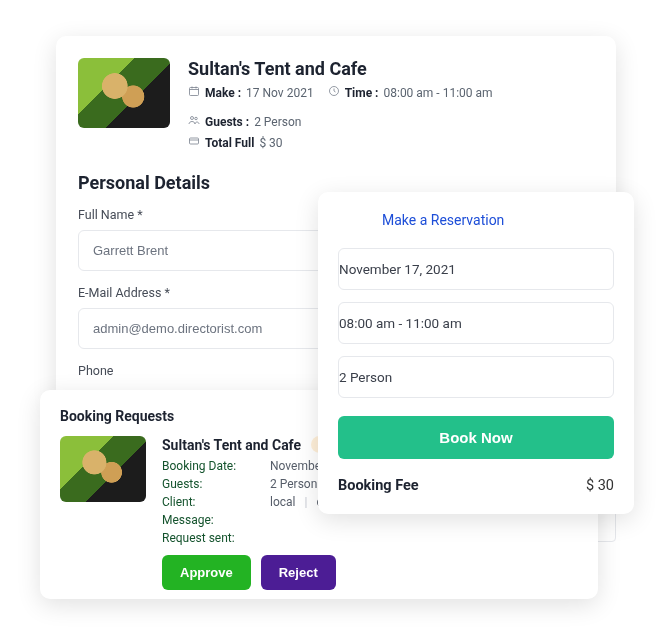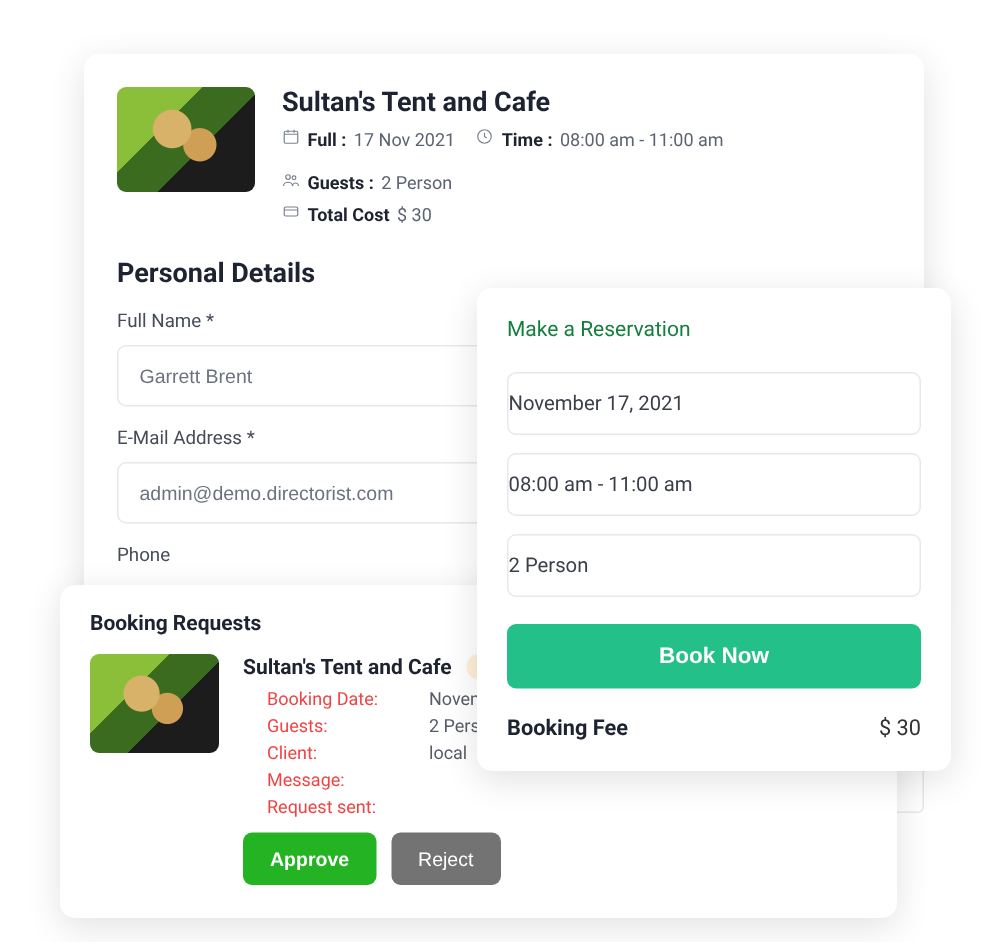--- a/index.html
+++ b/index.html
@@ -55,21 +55,21 @@
   }
 
   
   .reserve-card {
     top: 192px;
     left: 318px;
     width: 316px;
     padding: 20px 20px 20px 20px;
     z-index: 30;
   }
-  .reserve-title { font-size: 14px; color: #15803d; margin-bottom: 20px; }
+  .reserve-title { font-size: 14px; color: #1d4ed8; margin-bottom: 20px; margin-left: 44px; }
   .select-box {
     border: 1px solid #e6e8ec;
     border-radius: 6px;
     padding: 12px 0;
     font-size: 13.5px;
     color: #3a3f4a;
     margin-bottom: 12px;
     cursor: pointer;
   }
   .btn-book {
@@ -86,21 +86,21 @@
   }
   .fee-row { display: flex; justify-content: space-between; margin-top: 18px; font-size: 14.5px; }
   .fee-row .label { font-weight: 700; color: #1d2330; text-align: center; }
   .fee-row .value { color: #333; }
 
   
   .requests-card {
     top: 390px;
     left: 40px;
     width: 558px;
-    padding: 18px 20px 22px 20px;
+    padding: 18px 20px 9px 20px;
     z-index: 20;
   }
   .req-header { font-size: 14px; font-weight: 700; color: #1d2330; margin-bottom: 12px; }
   .req-body { display: flex; gap: 16px; }
   .req-thumb {
     width: 86px; height: 66px;
     border-radius: 6px;
     background: radial-gradient(circle at 40% 40%, #d9b26a 0 18%, transparent 19%),
                 radial-gradient(circle at 60% 55%, #cf9f55 0 16%, transparent 17%),
                 linear-gradient(135deg, #8bbf3a 0 35%, #3a6b1e 35% 60%, #1c1c1c 60% 100%);
@@ -110,31 +110,31 @@
   .req-title-row { display: flex; align-items: center; gap: 10px; margin-bottom: 6px; }
   .req-title { font-size: 14px; font-weight: 700; color: #1d2330; }
   .badge {
     font-size: 11px;
     background: #fff0d9;
     color: #c08a2e;
     border-radius: 12px;
     padding: 2px 4px 2px 8px;
   }
   .kv { display: flex; font-size: 12px; color: #565d69; margin-bottom: 4px; }
-  .kv .k { width: 108px; color: #ef4444; margin-left: 16px; }
+  .kv .k { width: 108px; color: #14532d; }
   .kv .v { color: #565d69; }
   .kv .sep { color: #c7cbd2; margin: 0 6px; }
   .btn-row { display: flex; gap: 10px; margin-top: 10px; }
   .btn-approve {
     background: #23b323; color: #fff; border: none; border-radius: 6px;
     padding: 10px 18px; font-weight: 700; font-size: 13px; cursor: pointer;
   }
   .btn-reject {
-    background: #737373; color: #fff; border: none; border-radius: 6px;
-    padding: 10px 18px; font-weight: 400; font-size: 13px; cursor: pointer;
+    background: #4c1d95; color: #fff; border: none; border-radius: 6px;
+    padding: 10px 18px; font-weight: 700; font-size: 13px; cursor: pointer;
   }
 
   
   .textarea-stub {
     position: absolute;
     top: 498px;
     left: 580px;
     width: 36px;
     height: 44px;
     border: 1px solid #e6e8ec;
@@ -153,21 +153,21 @@
     <div>
       <div class="title">Sultan's Tent and Cafe</div>
       <div class="meta-row">
         <span class="item">
           <span>
             <svg viewBox="0 0 24 24">
                 <rect x="3" y="5" width="18" height="16" rx="2"></rect>
                 <path d="M3 9h18M8 3v4M16 3v4"></path>
               </svg>
           </span>
-          <span class="meta-label">Full :</span>
+          <span class="meta-label">Make :</span>
           <span>17 Nov 2021</span>
         </span>
         <span class="item">
           <span>
             <svg viewBox="0 0 24 24">
                 <circle cx="12" cy="12" r="9"></circle>
                 <path d="M12 7v5l3 2"></path>
               </svg>
           </span>
           <span class="meta-label">Time :</span>
@@ -186,21 +186,21 @@
         </span>
       </div>
       <div class="meta-row" style="margin-top:6px">
         <span class="item">
           <span>
             <svg viewBox="0 0 24 24">
                 <rect x="3" y="6" width="18" height="12" rx="2"></rect>
                 <path d="M3 10h18"></path>
               </svg>
           </span>
-          <span class="meta-label">Total Cost</span>
+          <span class="meta-label">Total Full</span>
           <span>$ 30</span>
         </span>
       </div>
     </div>
   </div>
 
   <div class="details-body">
     <div class="section-title">Personal Details</div>
 
     <div class="form-group">

